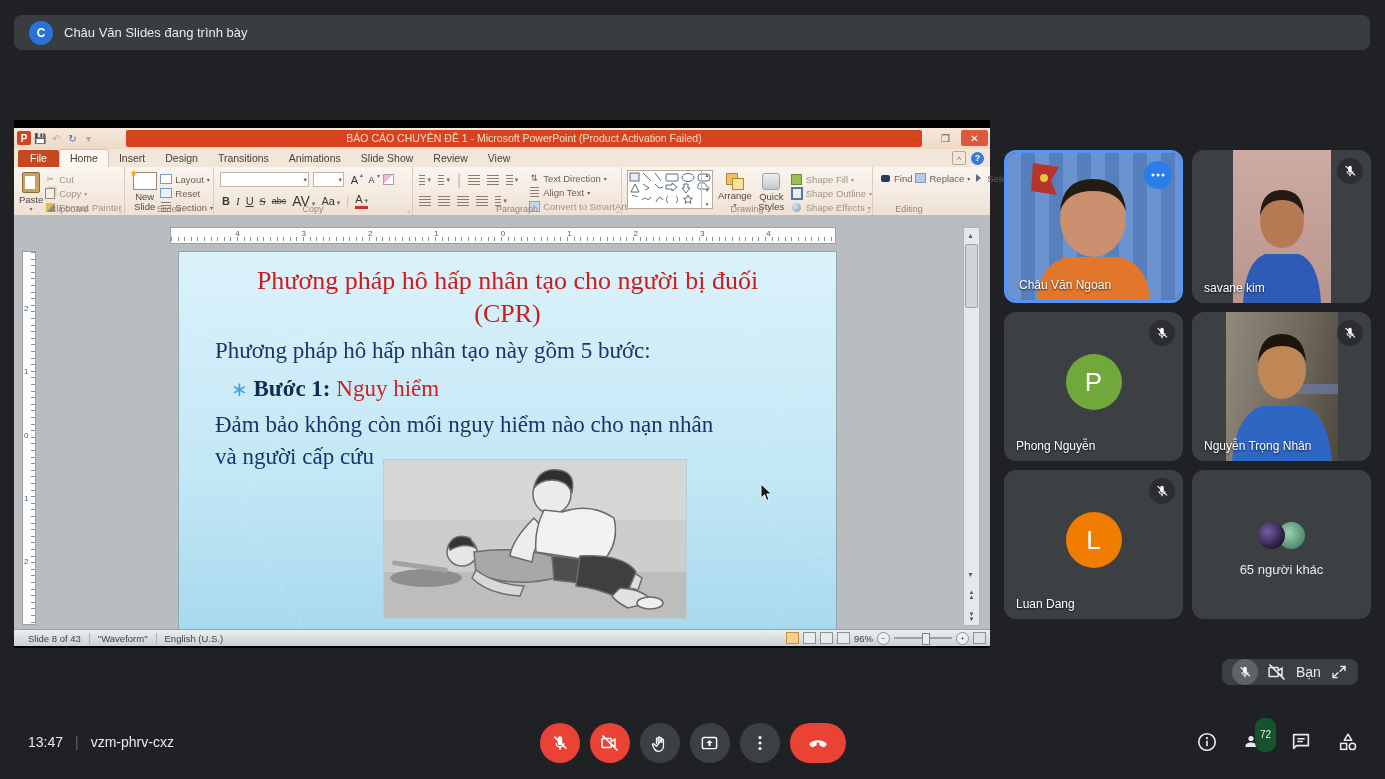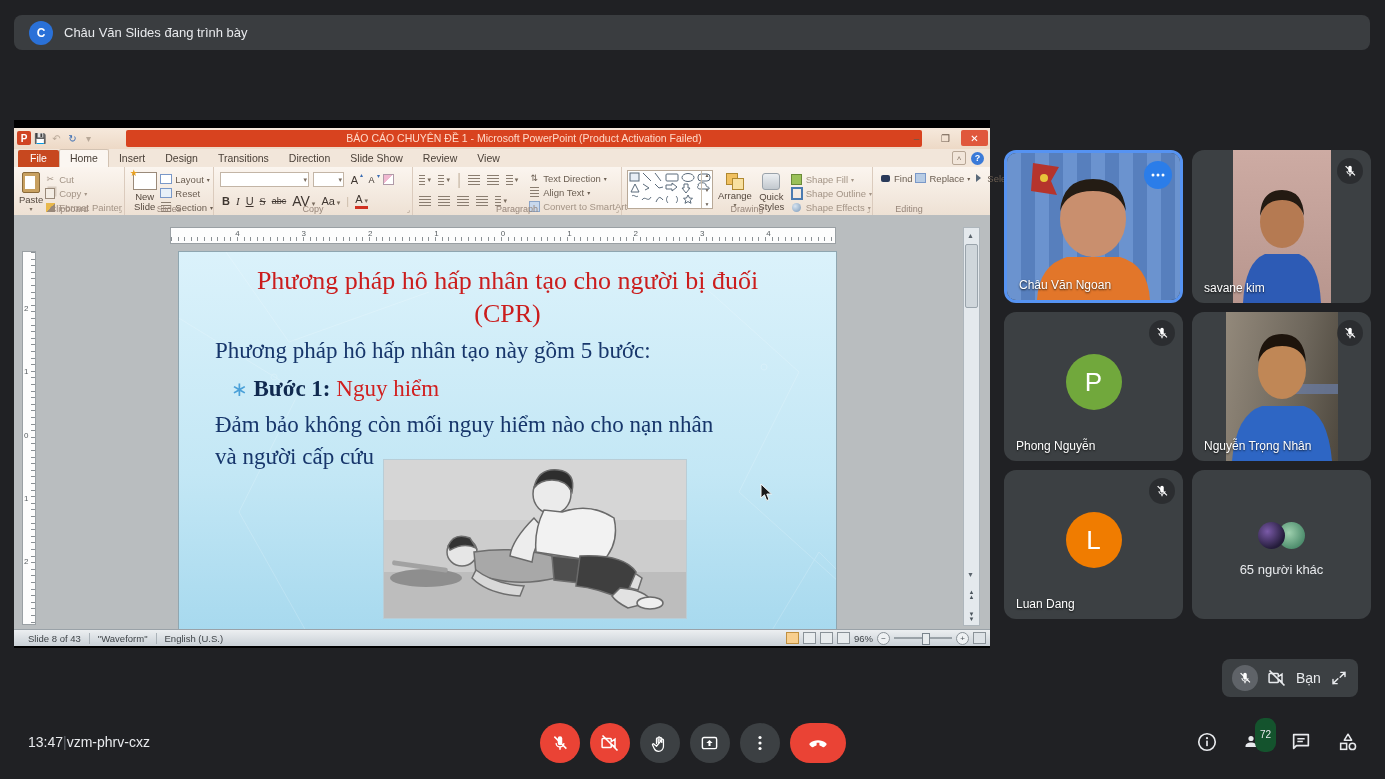--- a/index.html
+++ b/index.html
@@ -109,26 +109,26 @@
   #tile3{left:1004px;top:312px;height:149px}
   #tile4{left:1192px;top:312px;height:149px}
   #tile5{left:1004px;top:470px;height:149px}
   #tile6{left:1192px;top:470px;height:149px}
   #tile6 .others{position:absolute;left:0;top:52px;width:100%;display:flex;justify-content:center}
   #tile6 .oc{width:27px;height:27px;border-radius:50%}
   #tile6 .oc1{background:radial-gradient(circle at 35% 35%,#7a5aa8,#241c3a 70%);z-index:2}
   #tile6 .oc2{background:radial-gradient(circle at 40% 40%,#9ed0ae,#4a8a6a 75%);margin-left:-7px}
   #tile6 .olabel{position:absolute;left:0;top:92px;width:100%;text-align:center;color:#e8eaed;font-size:13px}
   
-  #selfpill{position:absolute;left:1222px;top:659px;height:38px;background:#3c4043;border-radius:8px;
+  #selfpill{position:absolute;left:1222px;top:659px;height:26px;background:#3c4043;border-radius:8px;
       display:flex;align-items:center;padding:0 10px;gap:9px}
   #selfpill .miccircle{width:26px;height:26px;border-radius:50%;background:#5f6368;display:flex;align-items:center;justify-content:center}
   #selfpill .slabel{color:#e8eaed;font-size:14px}
   
-  #bbar-left{position:absolute;left:28px;top:734px;display:flex;gap:0;align-items:center;color:#e8eaed;font-size:14px}
+  #bbar-left{position:absolute;left:28px;top:734px;display:flex;gap:12px;align-items:center;color:#e8eaed;font-size:14px}
   #bbar-left .sep{color:#5f6368}
   #controls{position:absolute;left:50%;top:723px;transform:translateX(-50%);display:flex;gap:10px;align-items:center}
   .cbtn{width:40px;height:40px;border-radius:50%;display:flex;align-items:center;justify-content:center}
   .cbtn.red{background:#ea4335}
   .cbtn.dark{background:#3c4043}
   .cbtn.end{width:56px;border-radius:20px;background:#ea4335}
   #bbar-right{position:absolute;right:24px;top:729px;display:flex;gap:21px;align-items:center}
   .ricon{position:relative;width:26px;height:26px;display:flex;align-items:center;justify-content:center}
   .badge{position:absolute;top:-11px;right:-9px;background:#14532d;color:#e8eaed;font-size:10px;
       border-radius:9px;padding:12px 5px;line-height:10px}
@@ -161,21 +161,21 @@
     </div>
   </div>
 
   <div id="tabrow">
     <div class="tabs">
       <span class="tab file">File</span>
       <span class="tab active">Home</span>
       <span class="tab">Insert</span>
       <span class="tab">Design</span>
       <span class="tab">Transitions</span>
-      <span class="tab">Direction</span>
+      <span class="tab">Animations</span>
       <span class="tab">Slide Show</span>
       <span class="tab">Review</span>
       <span class="tab">View</span>
     </div>
     <div class="rightico">
       <span class="minribbon">˄</span>
       <span class="helpdot">?</span>
     </div>
   </div>
 

